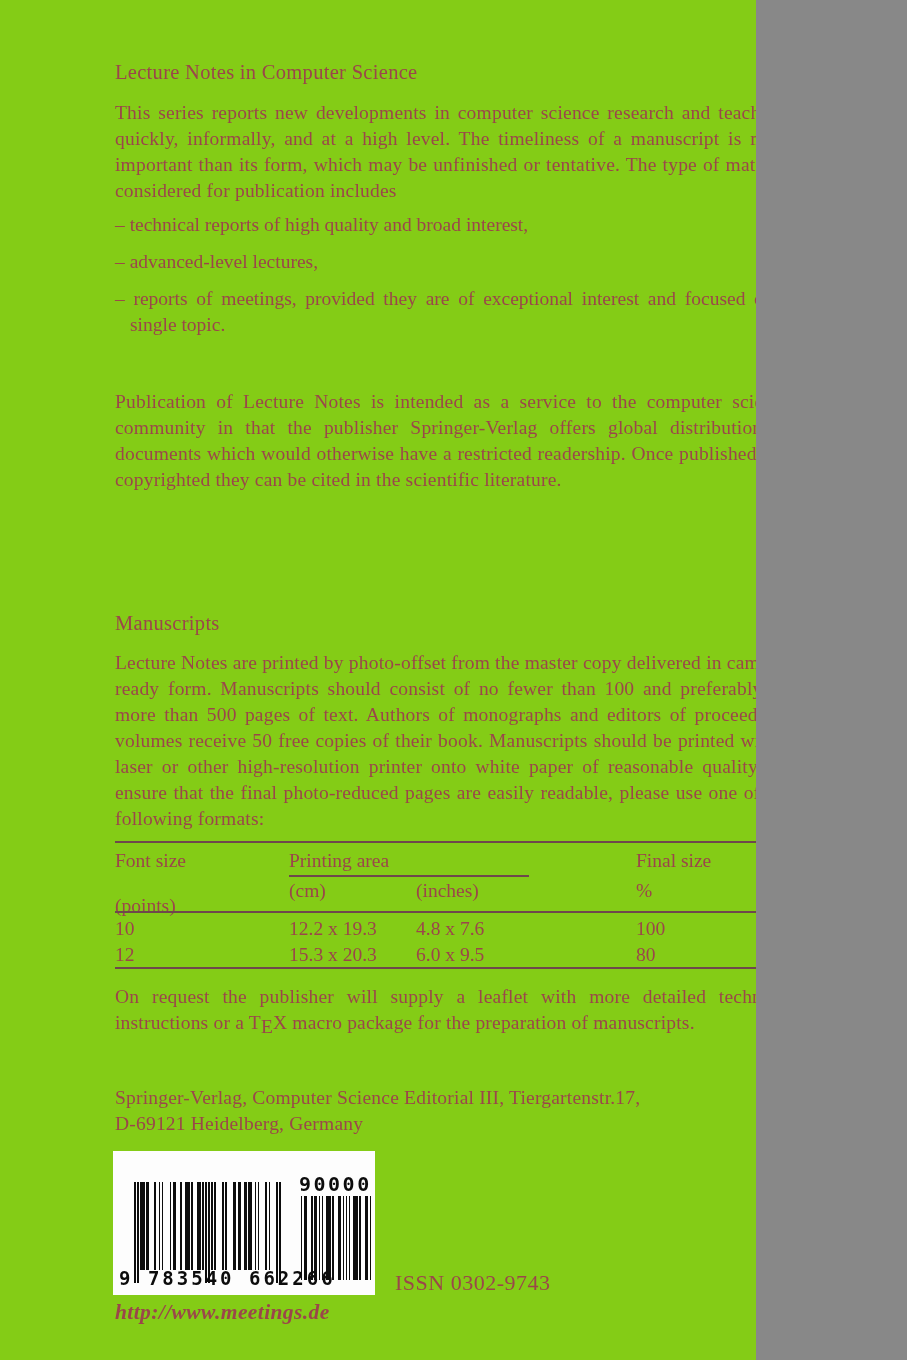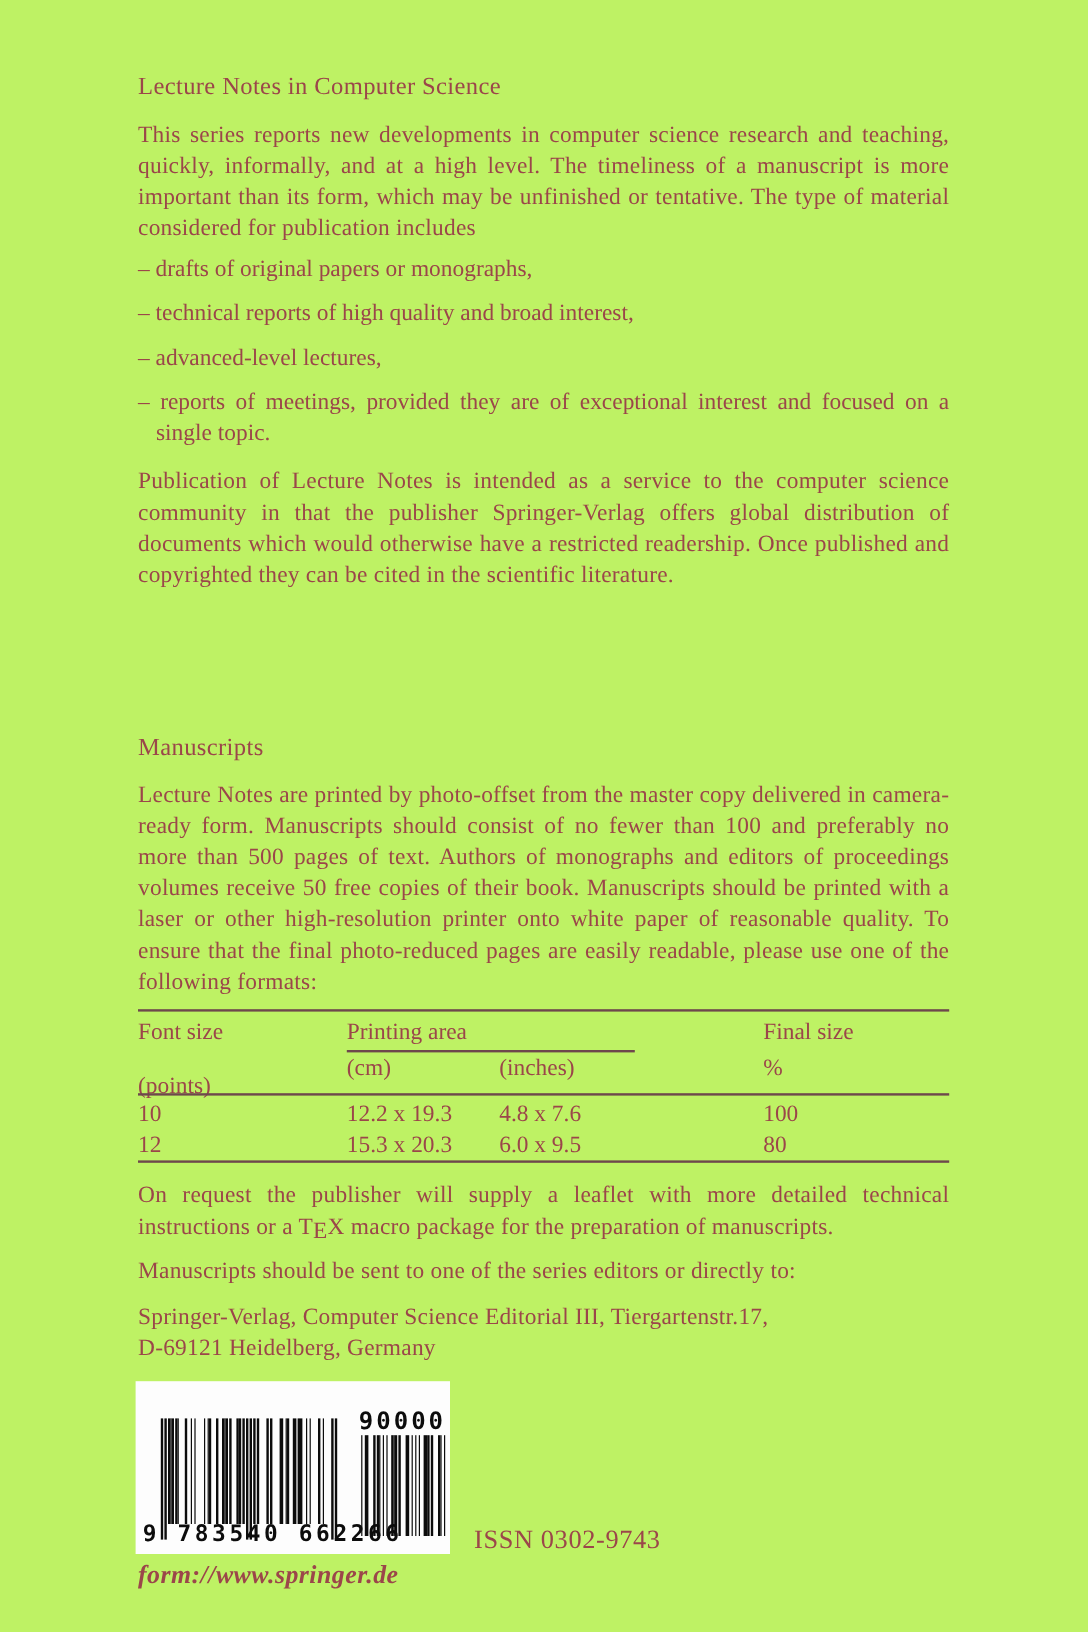--- a/index.html
+++ b/index.html
@@ -1,18 +1,18 @@
 <!DOCTYPE html>
 <html><head>
 <meta charset="utf-8">
 <style>
   html,body{margin:0;padding:0;background:#888;}
   .page{
-    position:relative;width:907px;height:1360px;overflow:hidden;
-    background:#bef264;
+    position:relative;width:756px;height:1360px;overflow:hidden;
+    background:#84cc16;
     color:#9b464a;
     font-family:"Liberation Serif","DejaVu Serif",serif;
   }
   .abs{position:absolute;}
   .col{left:115px;width:676px;}
   .title{font-size:20.5px;letter-spacing:0.3px;}
   .para{font-size:19.5px;line-height:26px;text-align:justify;letter-spacing:0.2px;hyphens:manual;}
   .oneline{font-size:19.5px;line-height:26px;letter-spacing:0.2px;}
   .bullet{padding-left:15px;text-indent:-15px;font-size:19.5px;line-height:26px;text-align:justify;}
   .tex-e{display:inline-block;transform:translateY(4px);}
@@ -38,21 +38,20 @@
 </head>
 <body>
 
 <div class="page">
 
   <div class="abs col title" style="top:61px">Lecture Notes in Computer Science</div>
 
   <div class="abs col para" style="top:100px">This series reports new developments in computer science research and teaching, quickly, informally, and at a high level. The timeliness of a manu­script is more important than its form, which may be unfinished or tentative. The type of material considered for publication includes</div>
 
   <div class="abs col" style="top:212px">
-    <div class="bullet" style="margin-bottom:11px">– drafts of original papers or monographs,</div>
     <div class="bullet" style="margin-bottom:11px">– technical reports of high quality and broad interest,</div>
     <div class="bullet" style="margin-bottom:11px">– advanced-level lectures,</div>
     <div class="bullet">– reports of meetings, provided they are of exceptional interest and focused on a single topic.</div>
   </div>
 
   <div class="abs col para" style="top:389px">Publication of Lecture Notes is intended as a service to the computer science community in that the publisher Springer-Verlag offers global distribution of documents which would otherwise have a restricted readership. Once pub­lished and copyrighted they can be cited in the scientific literature.</div>
 
   <div class="abs col title" style="top:612px">Manuscripts</div>
 
   <div class="abs col para" style="top:650px">Lecture Notes are printed by photo-offset from the master copy delivered in camera-ready form. Manuscripts should consist of no fewer than 100 and preferably no more than 500 pages of text. Authors of monographs and editors of proceedings volumes receive 50 free copies of their book. Manuscripts should be printed with a laser or other high-resolution printer onto white paper of reasonable quality. To ensure that the final photo-reduced pages are easily readable, please use one of the following formats:</div>
@@ -84,21 +83,20 @@
       <div class="cell" style="left:174px;top:102px">15.3 x 20.3</div>
       <div class="cell" style="left:301px;top:102px">6.0 x 9.5</div>
       <div class="cell" style="left:521px;top:102px">80</div>
     </div>
 
     <div class="rule" style="left:0;top:126px;width:676px"></div>
   </div>
 
   <div class="abs col para" style="top:984px"><span>On request the publisher will supply a leaflet with more detailed technical instructions or a T</span><span class="tex-e">E</span><span>X macro package for the preparation of manuscripts.</span></div>
 
-  <div class="abs col oneline" style="top:1047px">Manuscripts should be sent to one of the series editors or directly to:</div>
 
   <div class="abs col oneline" style="top:1085px">
     <div>Springer-Verlag, Computer Science Editorial III, Tiergartenstr.17,</div>
     <div>D-69121 Heidelberg, Germany</div>
   </div>
 
   <div class="abs bclabel">
     <div class="abs main-bars" data-barcode="">
         <i class="on tall"></i>
         <i class="tall"></i>
@@ -244,15 +242,15 @@
         <i></i>
         <i></i>
         <i class="on"></i>
         <i class="on"></i>
         <i></i>
         <i class="on"></i>
       </div>
   </div>
 
   <div class="abs issn">ISSN 0302-9743</div>
-  <div class="abs url">form://www.springer.de</div>
+  <div class="abs url">http://www.meetings.de</div>
 
 </div>
 
 </body></html>

